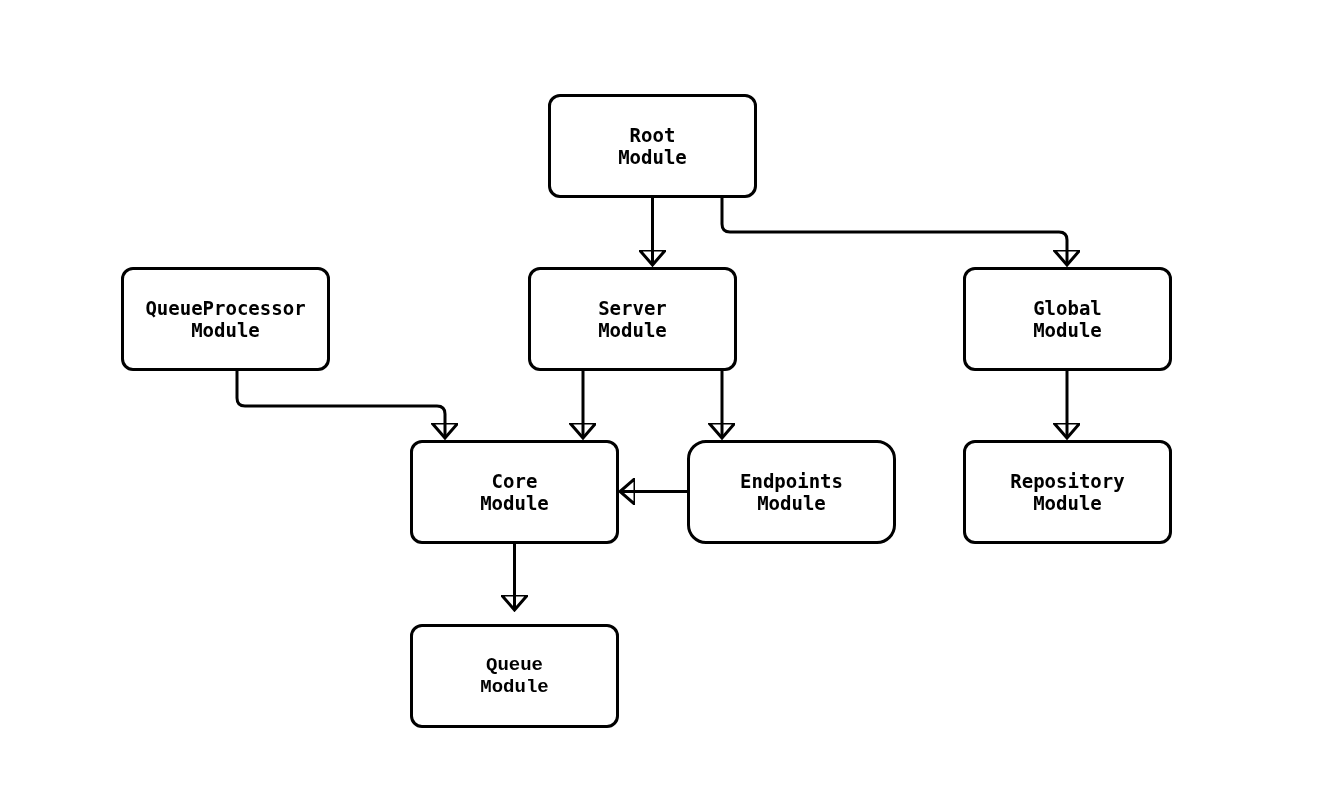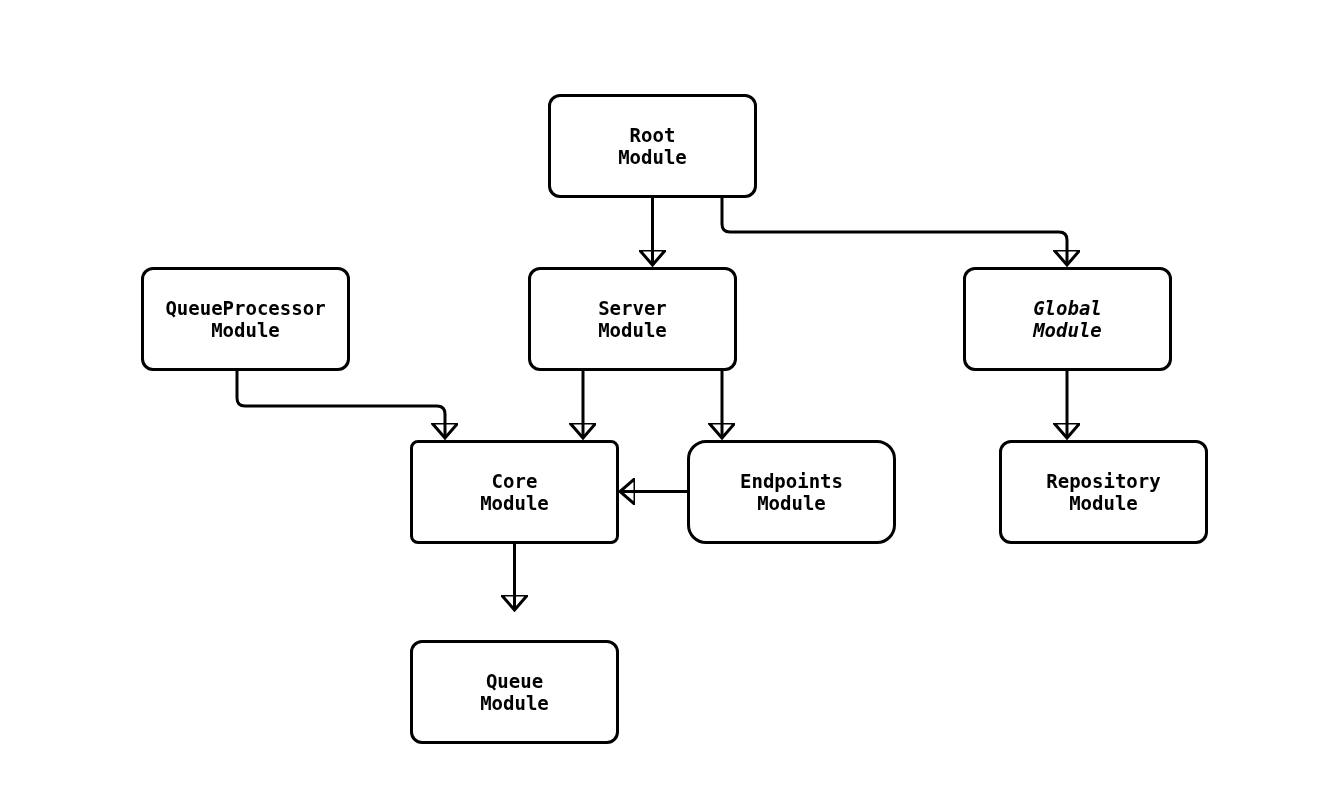--- a/index.html
+++ b/index.html
@@ -41,27 +41,27 @@
   }
   .node .label {
     white-space: pre-line;
     text-align: center;
     font-size: 19px;
     font-weight: 700;
     line-height: 22px;
     color: #000000;
   }
   #node-root          { left: 548px; top:  94px; }
-  #node-queueprocessor{ left: 141px; top: 267px; align-items: center; }
+  #node-queueprocessor{ left: 121px; top: 267px; align-items: center; }
   #node-server        { left: 528px; top: 267px; }
-  #node-global        { left: 963px; top: 267px; font-style: italic; }
-  #node-core          { left: 410px; top: 440px; border-radius: 8px; }
+  #node-global        { left: 963px; top: 267px; }
+  #node-core          { left: 410px; top: 440px; }
   #node-endpoints     { left: 687px; top: 440px; border-radius: 19px; }
-  #node-repository    { left: 999px; top: 440px; }
-  #node-queue         { left: 410px; top: 640px; }
+  #node-repository    { left: 963px; top: 440px; }
+  #node-queue         { left: 410px; top: 624px; font-family: Liberation Mono, monospace; }
 </style>
 </head>
 <body>
 
 <div class="canvas">
 
   <svg class="edges-layer" viewBox="0 0 1337 809" xmlns="http://www.w3.org/2000/svg">
     <defs>
       <marker id="arrowhead" markerUnits="userSpaceOnUse" markerWidth="17" markerHeight="27" refX="15" refY="13" orient="auto">
         <path d="M0,0 L15,13 L0,26 Z" fill="#000000" stroke="none"></path>

